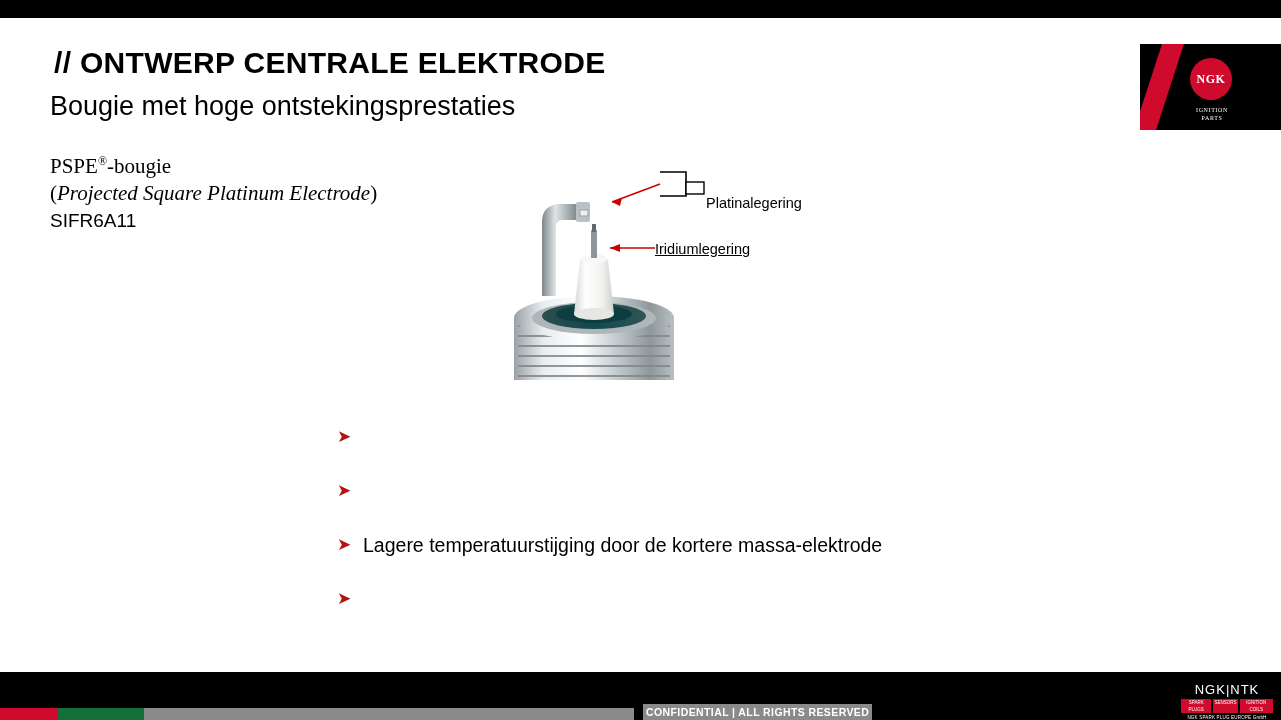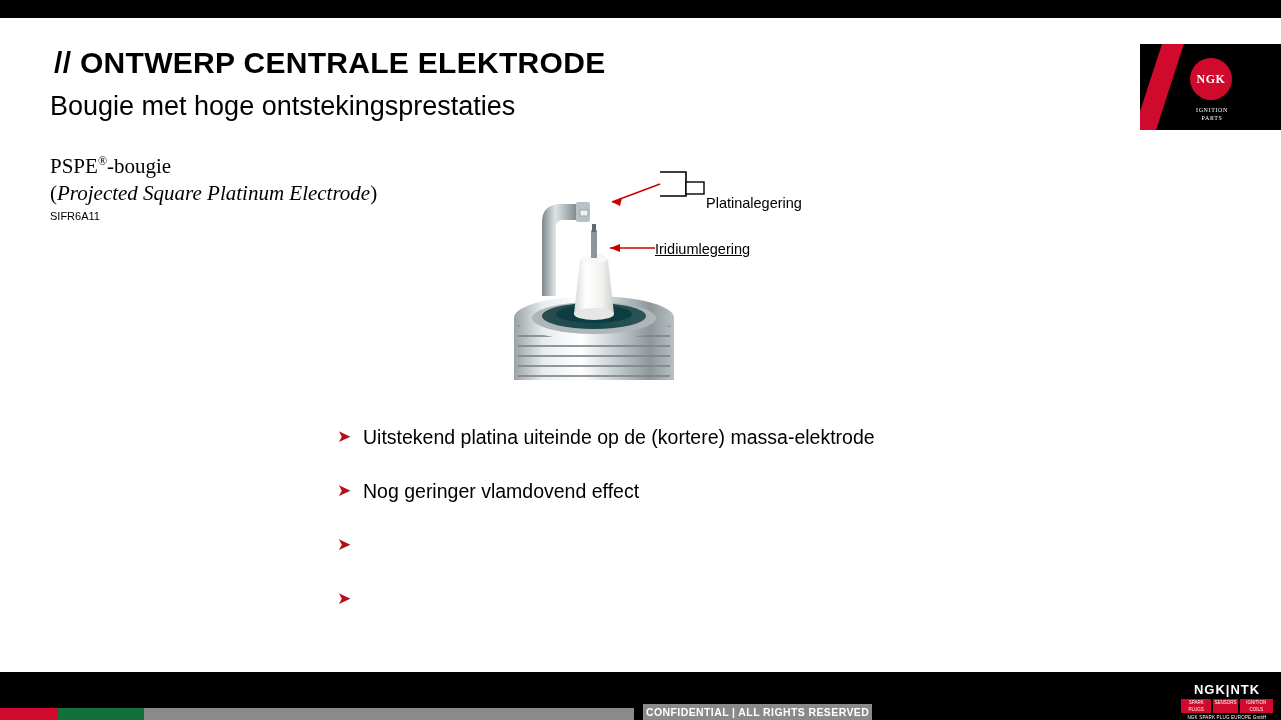--- a/index.html
+++ b/index.html
@@ -102,21 +102,21 @@
   .caption sup {
     font-size: 12px;
     vertical-align: super;
   }
   .caption .ital {
     font-style: italic;
   }
   .partno {
     position: absolute;
     left: 50px; top: 210px;
-    font-size: 11px;
+    font-size: 19px;
     white-space: nowrap;
   }
 
   
   .plug-wrap {
     position: absolute;
     left: 488px; top: 168px;
     width: 212px; height: 212px;
   }
   .plug-svg { display: block; }
@@ -191,21 +191,21 @@
   }
   .footer-logo {
     position: absolute;
     left: 1181px; top: 682px;
     width: 92px;
     text-align: center;
     color: #ffffff;
   }
   .footer-logo .fl-main {
     font-size: 13px;
-    font-weight: bold;
+    font-weight: normal;
     letter-spacing: 1px;
   }
   .footer-logo .fl-strip {
     margin-top: 2px;
     display: flex;
     justify-content: center;
     gap: 2px;
   }
   .footer-logo .fl-strip span {
     background: #cf0a2c;
@@ -320,28 +320,27 @@
   <line x1="95" y1="78" x2="50" y2="78" stroke="#cc0000" stroke-width="1.6"></line>
   <polygon points="50,78 60,74 60,82" fill="#cc0000"></polygon>
 </svg>
 
 <div class="callout-label lbl-platina">Platinalegering</div>
 <div class="callout-label lbl-iridium">Iridiumlegering</div>
 
 <div class="bullets">
   <div class="bullet-row">
     <span class="bullet-mark">➤</span>
-    <span class="bullet-text">Uitstekend platina uiteinde op de (kortere) massa-elektrode</span>
   </div>
   <div class="bullet-row">
     <span class="bullet-mark">➤</span>
-    <span class="bullet-text">Nog geringer vlamdovend effect</span>
   </div>
   <div class="bullet-row">
     <span class="bullet-mark">➤</span>
+    <span class="bullet-text">Lagere temperatuurstijging door de kortere massa-elektrode</span>
   </div>
   <div class="bullet-row">
     <span class="bullet-mark">➤</span>
   </div>
 </div>
 
 <div class="footer"></div>
 <div class="footer-flag">
   <div class="flag-seg seg-red"></div>
   <div class="flag-seg seg-green"></div>

